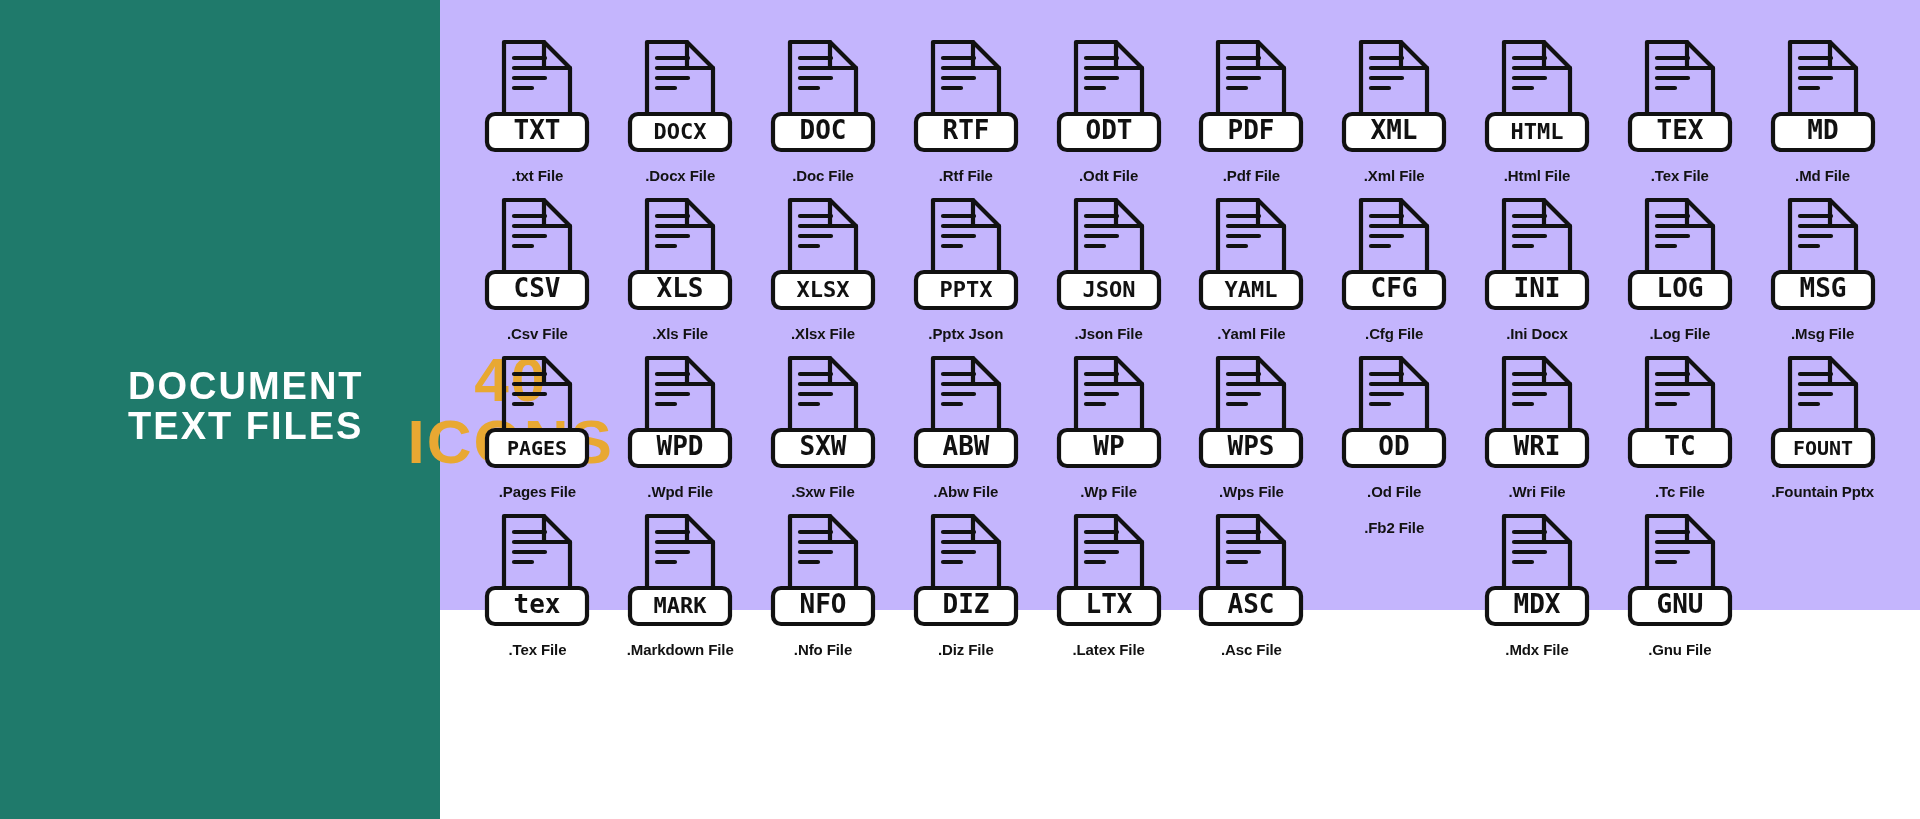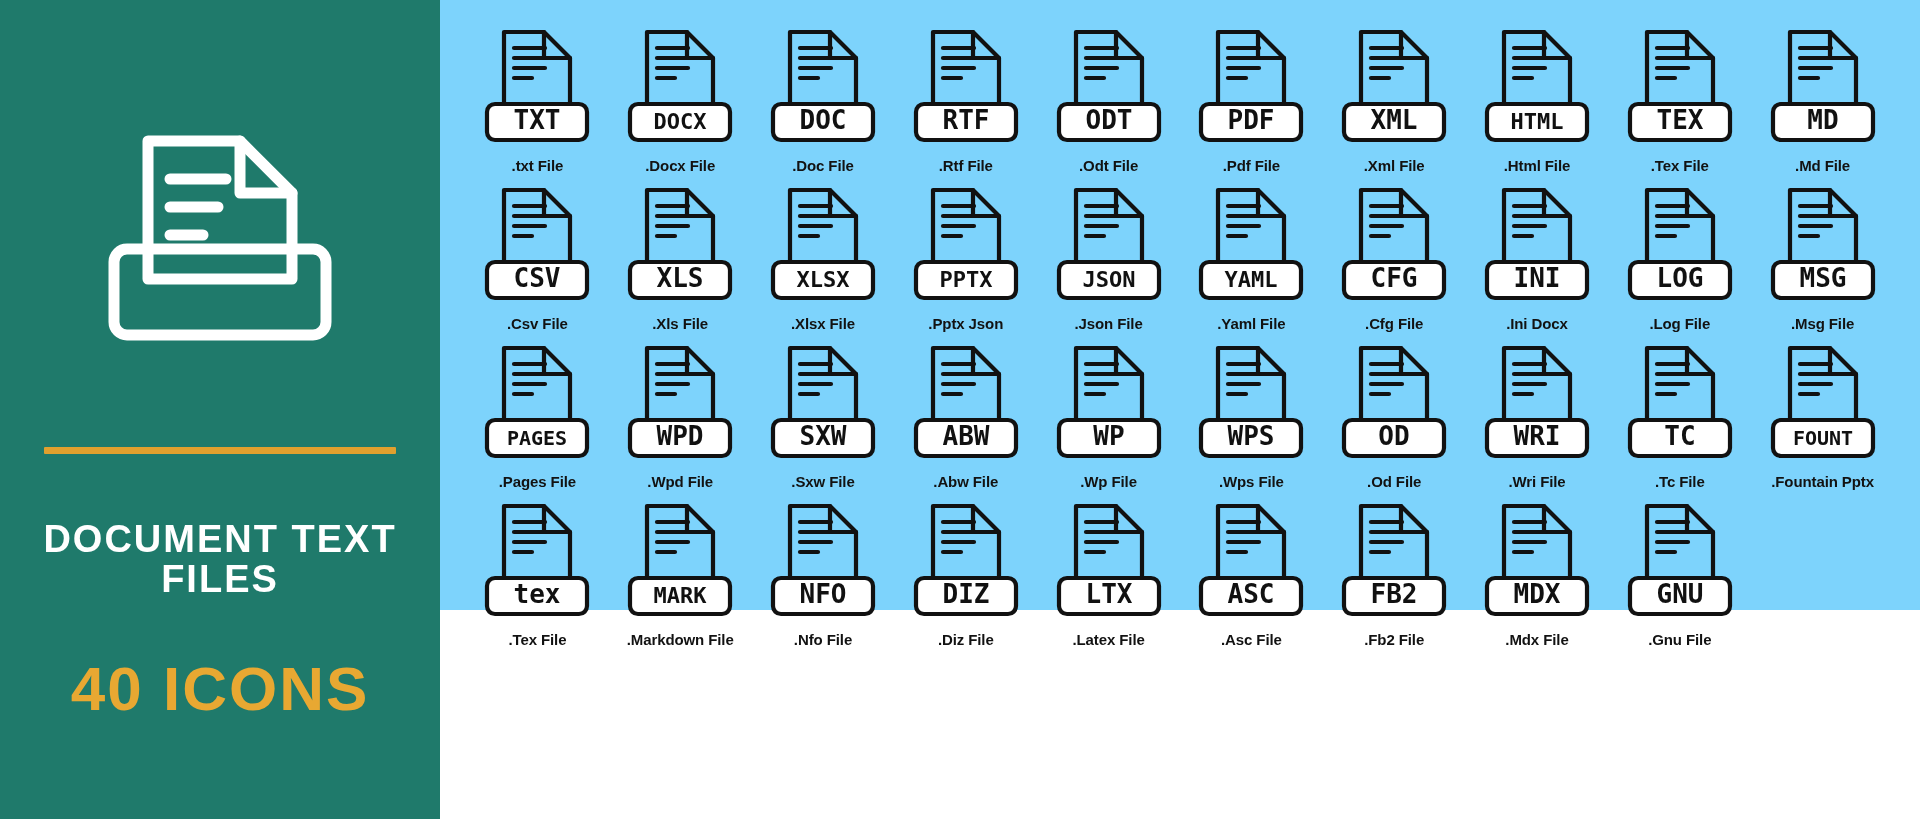--- a/index.html
+++ b/index.html
@@ -14,21 +14,21 @@
 
   
   #cover {
     width: 440px; height: 819px;
     background: #1f7a6b;
     flex: 0 0 440px;
     display: flex; flex-direction: column;
     align-items: center; justify-content: center;
     position: relative;
   }
-  #cover-inner { width: 360px; display:flex; flex-direction:column; align-items:center;gap:44px; }
+  #cover-inner { width: 360px; display:flex; flex-direction:row; align-items:center;gap:44px; }
 
   .cover-logo { width: 300px; height: 300px; display:block; margin-bottom: 4px; }
 
   .cover-rule {
     width: 352px; height: 7px; background: #e0a02e;
     margin: 6px 0 22px 0; border-radius: 1px;
   }
   .cover-title {
     color: #ffffff;
     font-size: 38px;
@@ -47,22 +47,22 @@
     letter-spacing: 2px;
     line-height: 1;
     text-align: center;
     margin: 8px 0 6px 0;
   }
 
   
   #grid-wrap {
     flex: 1 1 auto;
     height: 610px;
-    background: #7dd3fc;
-    padding: 16px 26px 6px 26px;
+    background: #c4b5fd;
+    padding: 26px 26px 6px 26px;
   }
   #grid {
     display: grid;
     grid-template-columns: repeat(10, 1fr);
     grid-template-rows: repeat(4, 1fr);
     width: 100%; height: 100%;
   }
   .cell {
     display: flex; flex-direction: column;
     align-items: center; justify-content: flex-start;
@@ -723,34 +723,20 @@
                 <line x1="43" y1="42" x2="74" y2="42"></line>
                 <line x1="43" y1="52" x2="61" y2="52"></line>
                 <rect x="16" y="78" width="100" height="36" rx="8" ry="8" fill="#ffffff" stroke="#111111" stroke-width="4.2"></rect>
                 <text class="badge-text" x="66" y="103" font-size="26" stroke="none">ASC</text>
               </g>
             </svg>
           </div>
           <div class="caption">.Asc File</div>
         </div>
         <div class="cell">
-          <div class="icon-box">
-            <svg viewBox="0 0 132 122">
-              <g fill="none" stroke="#111111" stroke-width="4.2" stroke-linecap="round" stroke-linejoin="round">
-                <path d="M33 6 h40 l26 26 v58 H33 Z"></path>
-                <path d="M73 6 v26 h26"></path>
-                <line x1="43" y1="22" x2="74" y2="22"></line>
-                <line x1="43" y1="32" x2="74" y2="32"></line>
-                <line x1="43" y1="42" x2="74" y2="42"></line>
-                <line x1="43" y1="52" x2="61" y2="52"></line>
-                <rect x="16" y="78" width="100" height="36" rx="8" ry="8" fill="#ffffff" stroke="#111111" stroke-width="4.2"></rect>
-                <text class="badge-text" x="66" y="103" font-size="26" stroke="none">FB2</text>
-              </g>
-            </svg>
-          </div>
           <div class="caption">.Fb2 File</div>
         </div>
         <div class="cell">
           <div class="icon-box">
             <svg viewBox="0 0 132 122">
               <g fill="none" stroke="#111111" stroke-width="4.2" stroke-linecap="round" stroke-linejoin="round">
                 <path d="M33 6 h40 l26 26 v58 H33 Z"></path>
                 <path d="M73 6 v26 h26"></path>
                 <line x1="43" y1="22" x2="74" y2="22"></line>
                 <line x1="43" y1="32" x2="74" y2="32"></line>

